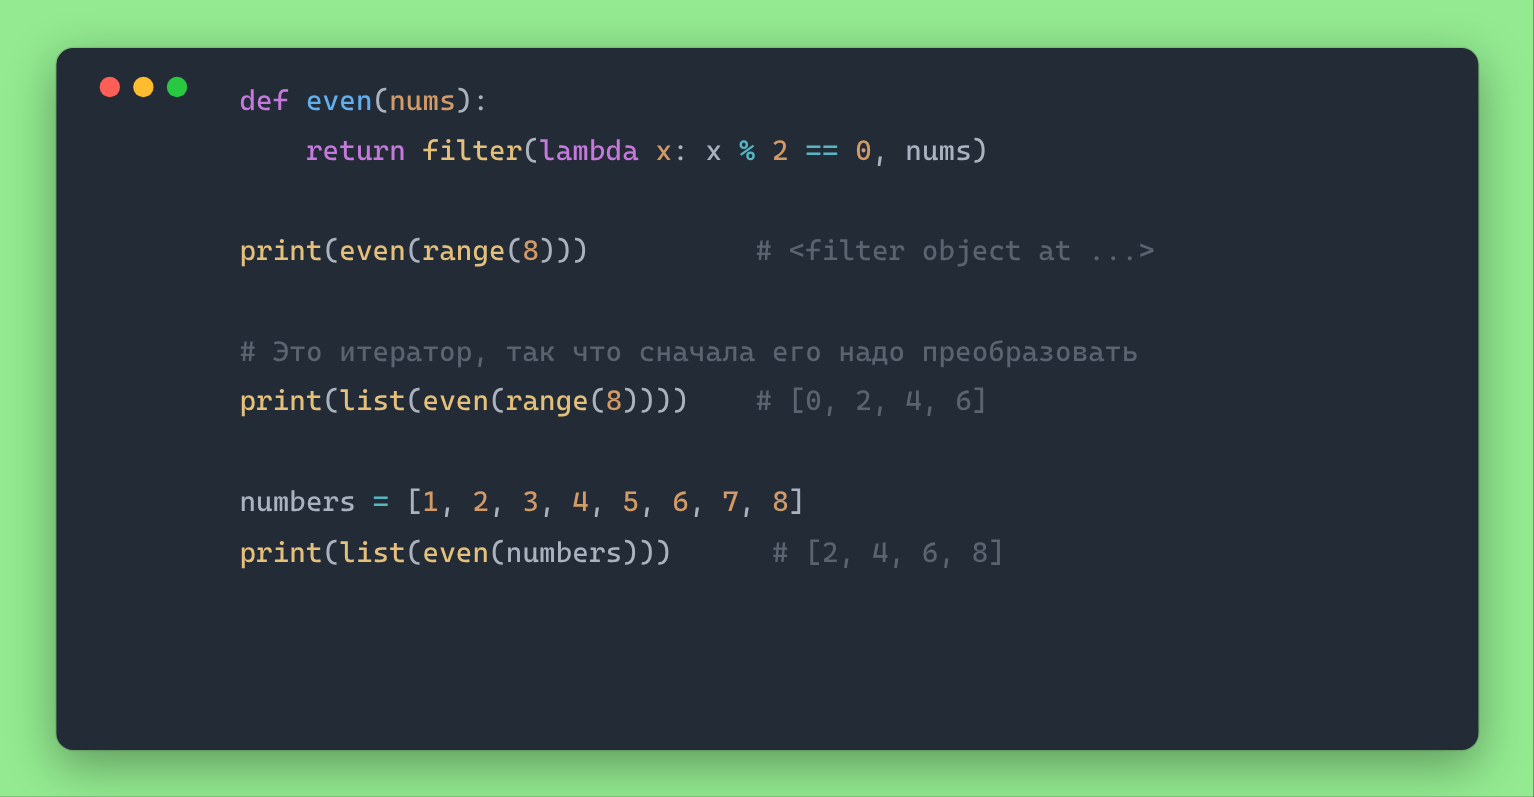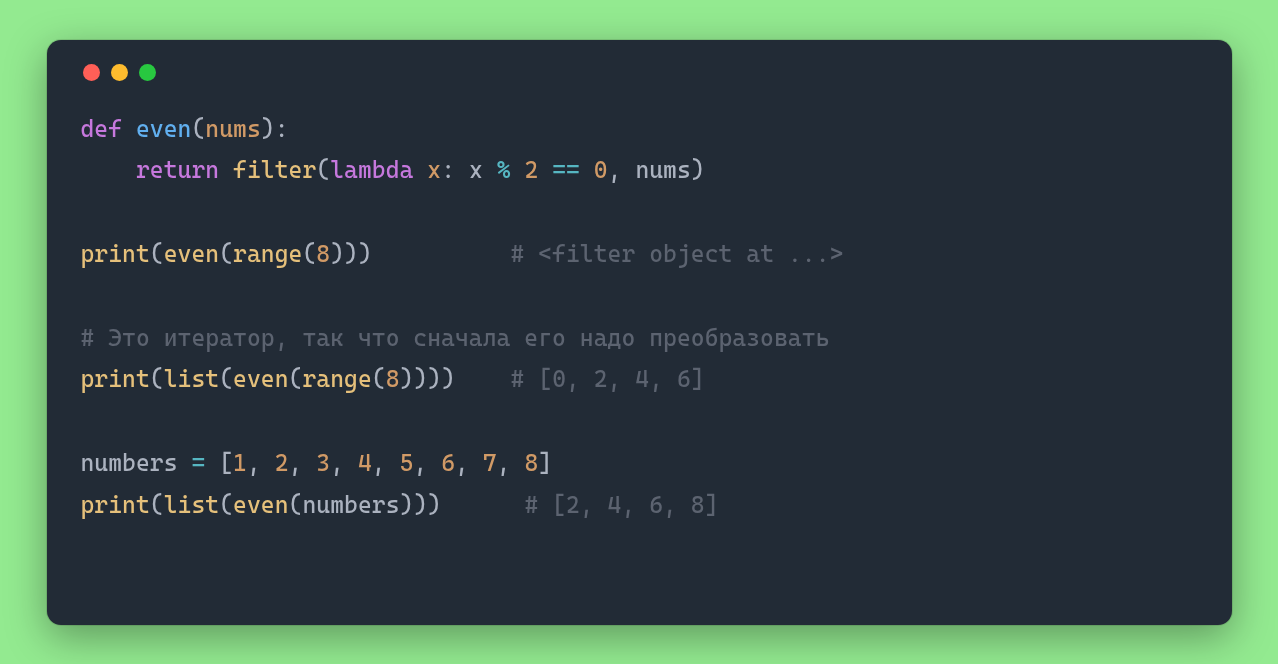--- a/index.html
+++ b/index.html
@@ -13,21 +13,22 @@
     font-family: ui-monospace, 'SF Mono', 'Cascadia Code', 'Fira Code', Menlo, Consolas, monospace;
   }
   .window {
     background: #222b36;
     border-radius: 14px;
     width: 1185px;
     height: 585px;
     box-shadow: 0 12px 40px rgba(0,0,0,0.35), 0 0 0 1px rgba(0,0,0,0.1);
     padding: 24px 34px 30px 34px;
     display: flex;
-    flex-direction: column;
+    flex-direction: row;
+    gap: 44px;
   }
   .traffic {
     display: flex;
     gap: 11px;
     margin-bottom: 28px;
     padding-left: 2px;
   }
   .dot {
     width: 17px;
     height: 17px;

